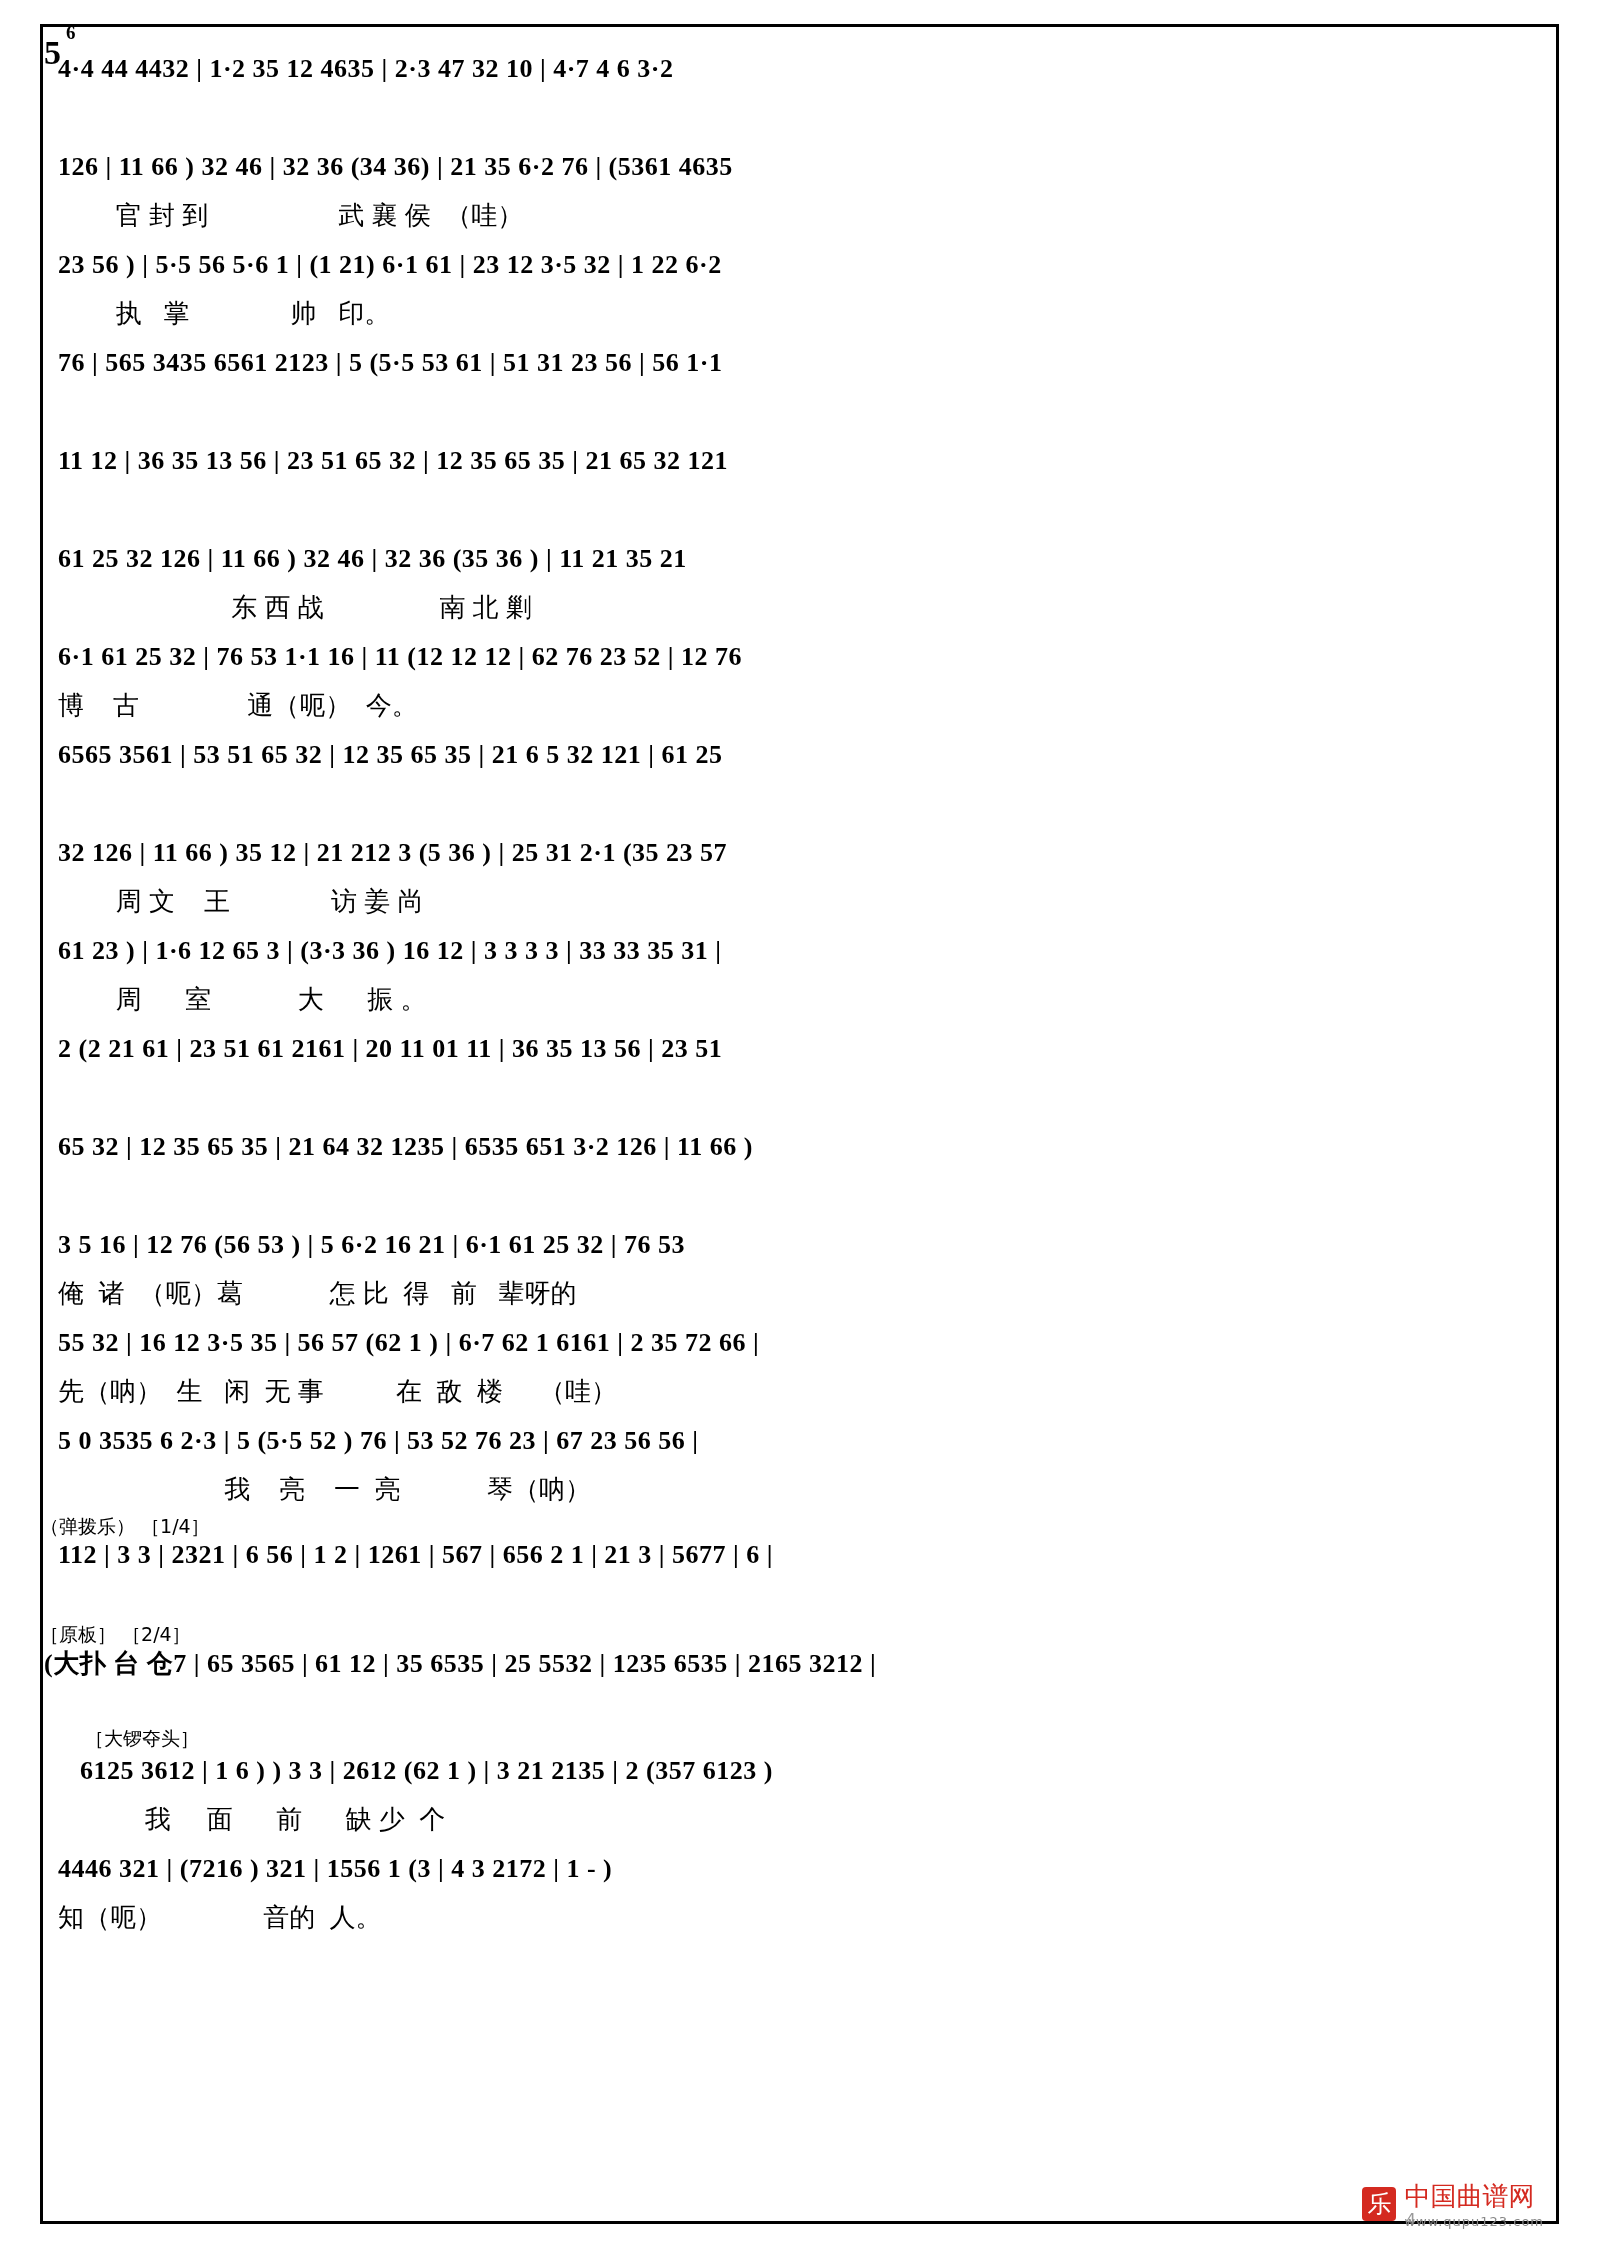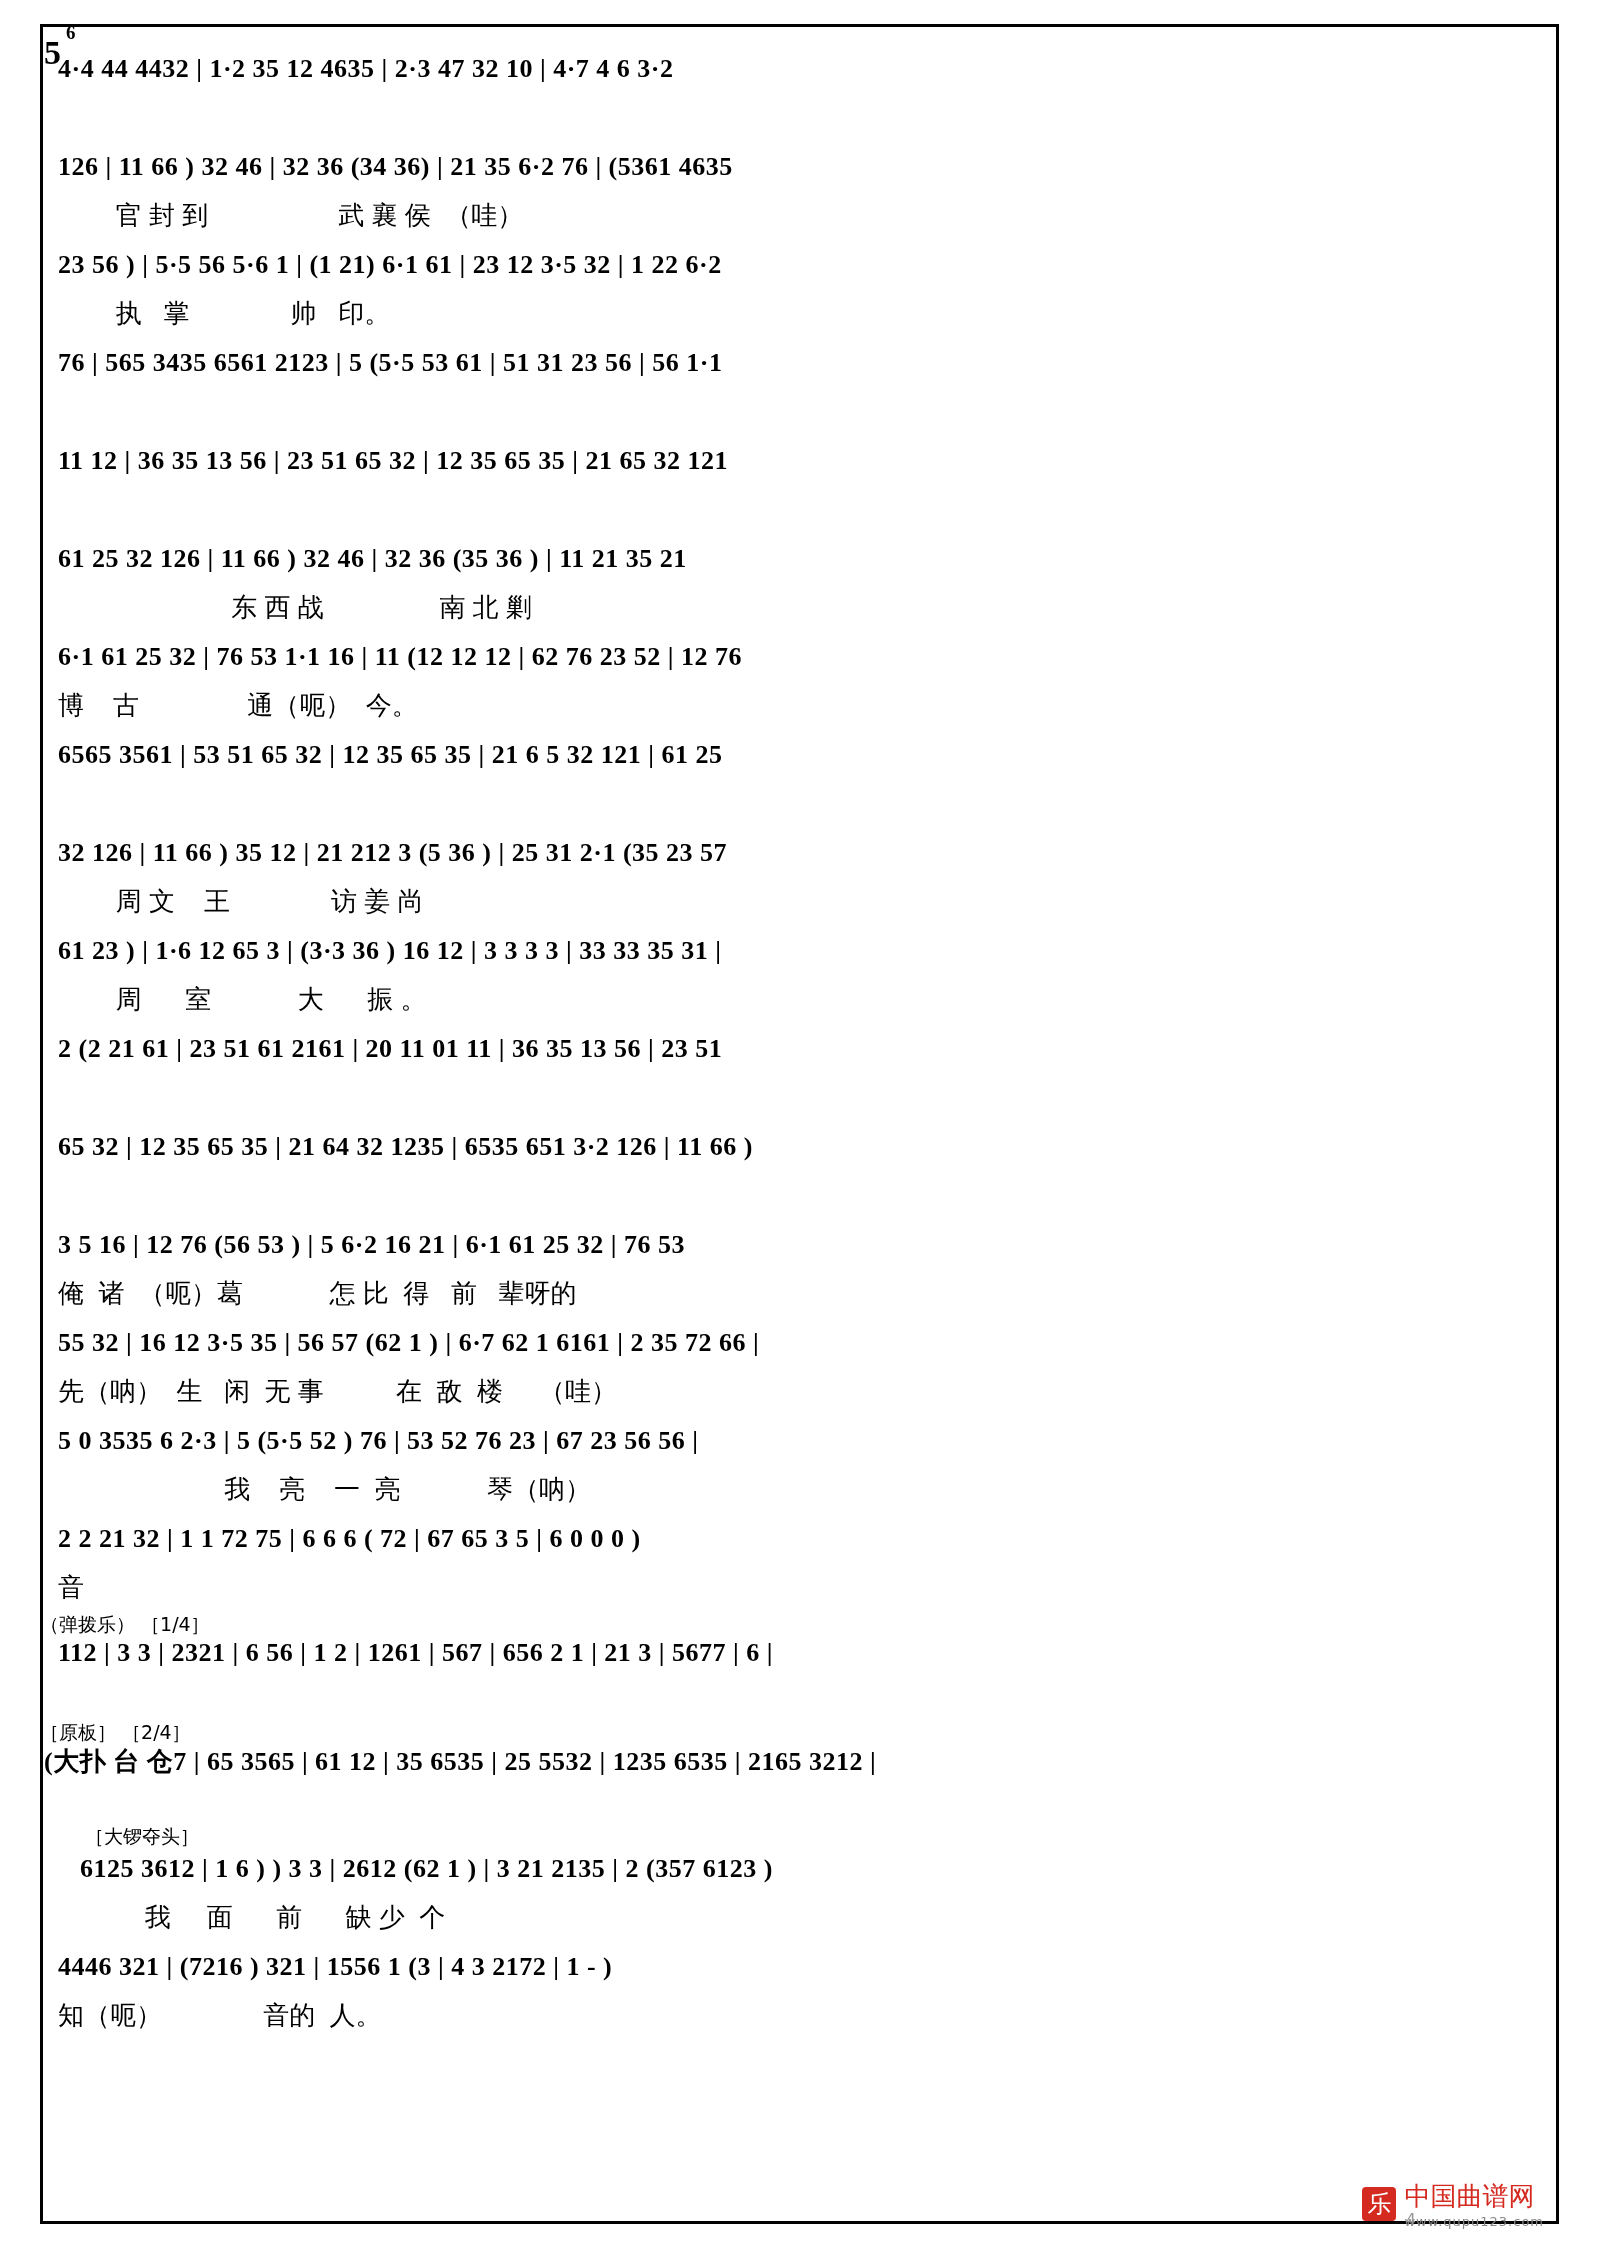--- a/index.html
+++ b/index.html
@@ -189,24 +189,20 @@
     <div class="line">
       <div class="notes">55  32 | 16  12  3·5  35 | 56  57 (62  1 ) | 6·7  62  1  6161 | 2  35  72  66 |</div>
       <div class="lyrics">先（呐）  生   闲  无 事          在  敌  楼     （哇）</div>
     </div>
 
     <div class="line">
       <div class="notes">5  0  3535  6  2·3 | 5   (5·5  52 )  76 |  53  52  76  23 | 67  23  56  56 |</div>
       <div class="lyrics">                       我    亮    一  亮            琴（呐）</div>
     </div>
 
-    <div class="line">
-      <div class="notes">2  2  21  32 |  1  1  72  75 | 6  6  6   ( 72 | 67   65  3  5  |  6 0 0 0 )</div>
-      <div class="lyrics">音</div>
-    </div>
 
     <div class="line" style="height:110px;">
       <div class="tag" style="top:4px;text-align:center;">（弹拨乐）  ［1/4］</div>
       <div class="notes" style="top:30px;">112 | 3  3 | 2321 | 6  56 | 1  2 | 1261 |  567 | 656  2  1 | 21  3 | 5677 |  6  |</div>
       <div class="lyrics" style="top:76px;"></div>
     </div>
 
     <div class="line" style="height:110px;">
       <div class="tag" style="top:2px;">［原板］ ［2/4］</div>
       <div class="notes" style="top:26px;left:44px;text-align:center;">(大扑 台 仓7 | 65  3565 | 61  12 | 35  6535 | 25  5532 | 1235  6535 | 2165  3212 |</div>

